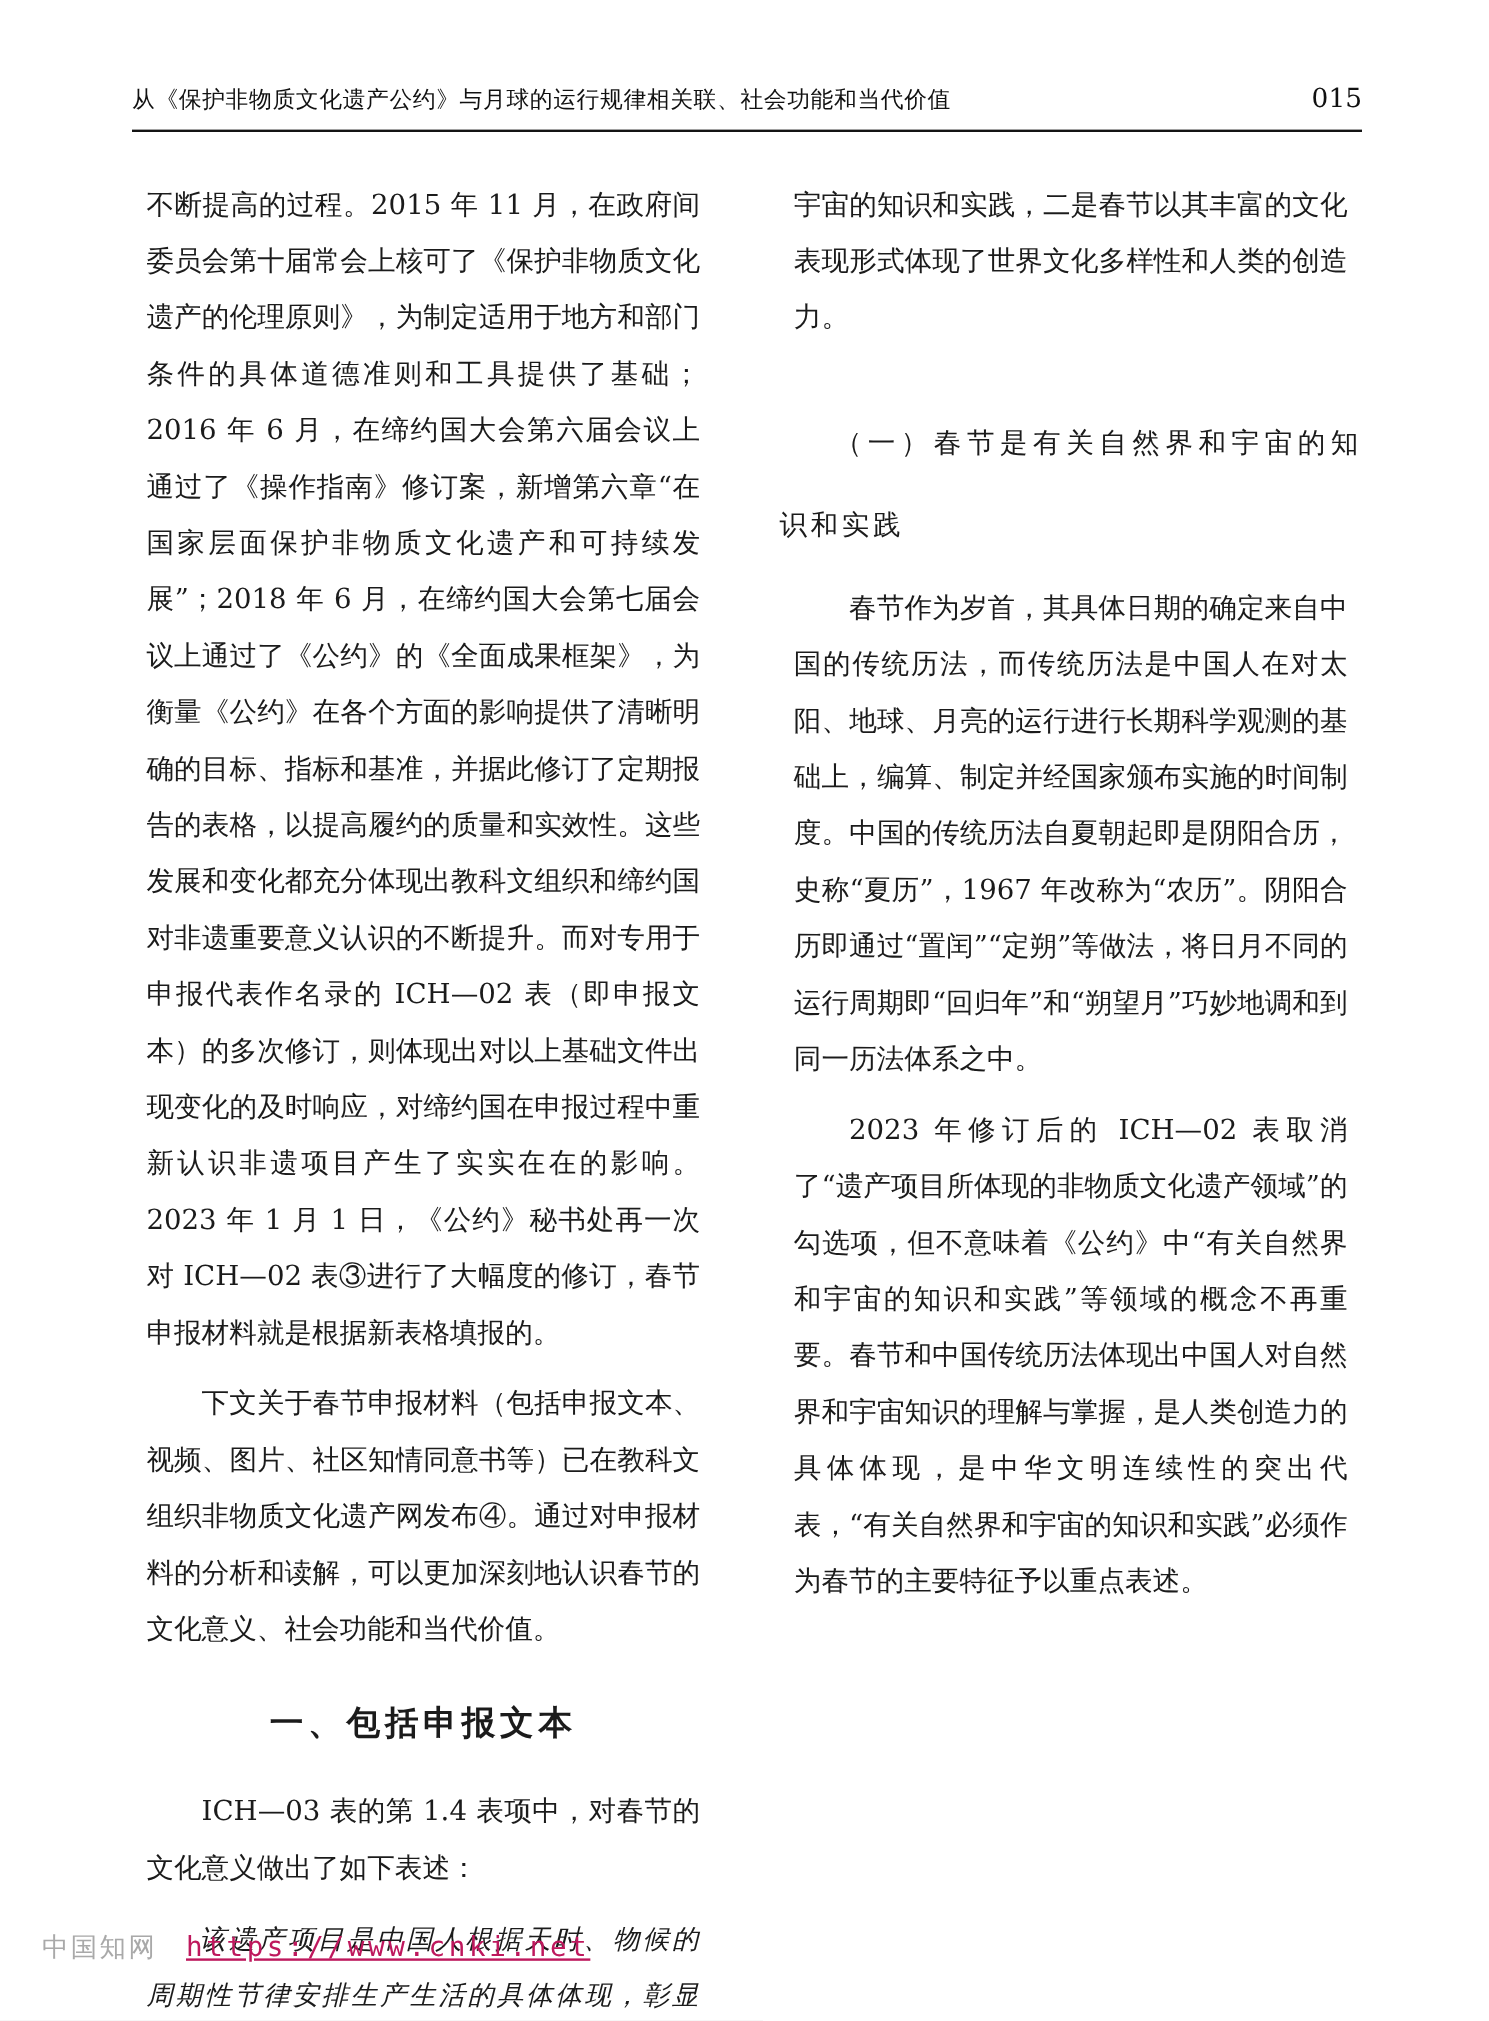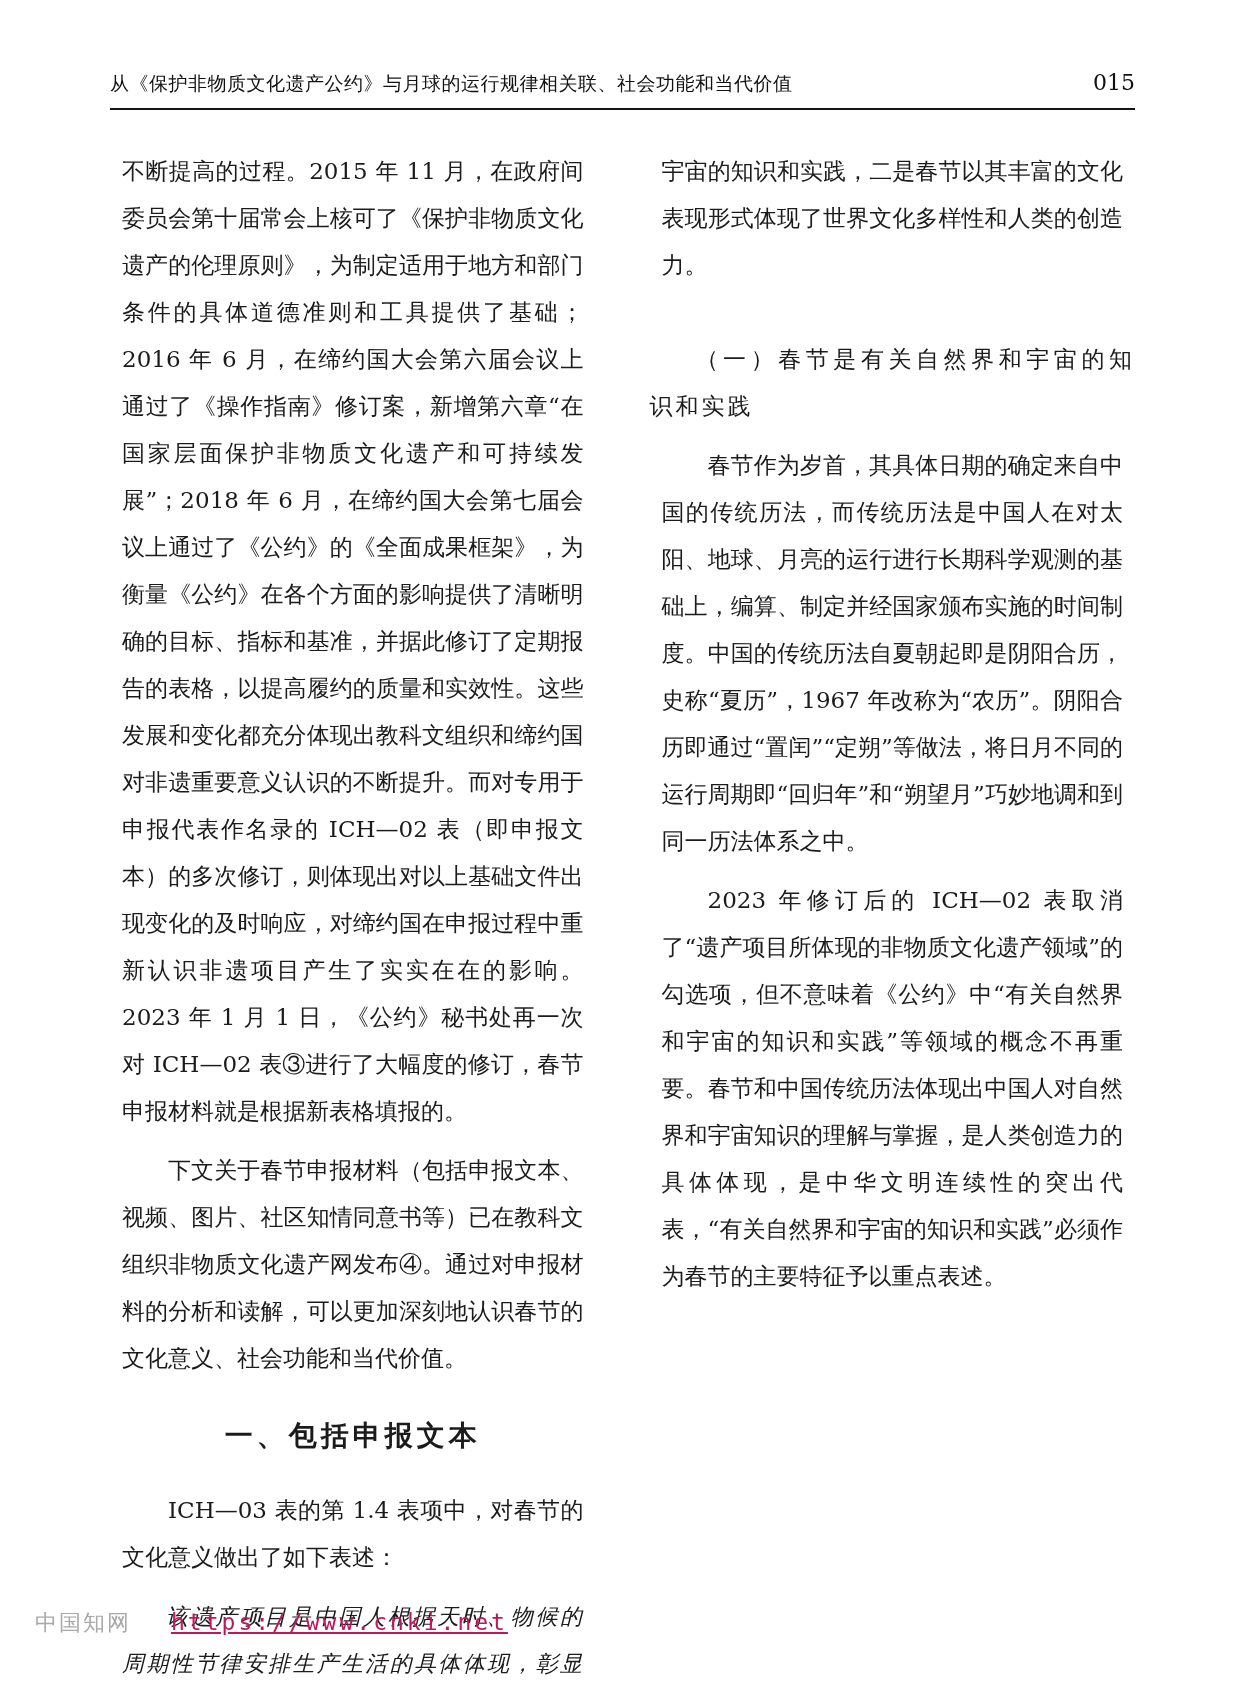--- a/index.html
+++ b/index.html
@@ -38,21 +38,21 @@
   .subsection-heading {
     text-indent:2em; letter-spacing:3px;
     margin:47px 0 0 0;
   }
   .quote {
     font-style:italic; font-size:22px; letter-spacing:1.5px;
     line-height:47px;
   }
   .footer {
     position:absolute; left:35px; bottom:46px;
-    display:flex; align-items:baseline; gap:40px;
+    display:flex; align-items:baseline; gap:24px;
     color:#a9a9a9;
   }
   .site-name { font-size:22px; letter-spacing:2px; }
   .site-url {
     font-family:"DejaVu Sans Mono","Liberation Mono",monospace;
     font-size:23px; letter-spacing:3px; color:#be185d;text-decoration:underline;
   }
 </style>
 </head>
 <body>
@@ -71,21 +71,21 @@
       <p>不断提高的过程。2015 年 11 月，在政府间委员会第十届常会上核可了《保护非物质文化遗产的伦理原则》，为制定适用于地方和部门条件的具体道德准则和工具提供了基础；2016 年 6 月，在缔约国大会第六届会议上通过了《操作指南》修订案，新增第六章“在国家层面保护非物质文化遗产和可持续发展”；2018 年 6 月，在缔约国大会第七届会议上通过了《公约》的《全面成果框架》，为衡量《公约》在各个方面的影响提供了清晰明确的目标、指标和基准，并据此修订了定期报告的表格，以提高履约的质量和实效性。这些发展和变化都充分体现出教科文组织和缔约国对非遗重要意义认识的不断提升。而对专用于申报代表作名录的 ICH—02 表（即申报文本）的多次修订，则体现出对以上基础文件出现变化的及时响应，对缔约国在申报过程中重新认识非遗项目产生了实实在在的影响。2023 年 1 月 1 日，《公约》秘书处再一次对 ICH—02 表③进行了大幅度的修订，春节申报材料就是根据新表格填报的。</p>
       <p class="indent">下文关于春节申报材料（包括申报文本、视频、图片、社区知情同意书等）已在教科文组织非物质文化遗产网发布④。通过对申报材料的分析和读解，可以更加深刻地认识春节的文化意义、社会功能和当代价值。</p>
       <h2 class="section-heading">一、包括申报文本</h2>
       <p class="indent">ICH—03 表的第 1.4 表项中，对春节的文化意义做出了如下表述：</p>
       <p class="indent quote">该遗产项目是中国人根据天时、物候的周期性节律安排生产生活的具体体现，彰显了人与自然和谐共生的理念。形式多样的实践在延续文化传统的同时，不断激发文化创造力，为人们追求美好生活赋予持久的精神力量。⑤</p>
 
     </div>
 
     <div class="col">
       <p>宇宙的知识和实践，二是春节以其丰富的文化表现形式体现了世界文化多样性和人类的创造力。</p>
-      <h3 class="subsection-heading" style="font-size:23px; font-weight:normal; line-height:47px;">（一）春节是有关自然界和宇宙的知识和实践</h3>
+      <h3 class="subsection-heading" style="font-size:23px; font-weight:normal; line-height:68px;">（一）春节是有关自然界和宇宙的知识和实践</h3>
       <p class="indent">春节作为岁首，其具体日期的确定来自中国的传统历法，而传统历法是中国人在对太阳、地球、月亮的运行进行长期科学观测的基础上，编算、制定并经国家颁布实施的时间制度。中国的传统历法自夏朝起即是阴阳合历，史称“夏历”，1967 年改称为“农历”。阴阳合历即通过“置闰”“定朔”等做法，将日月不同的运行周期即“回归年”和“朔望月”巧妙地调和到同一历法体系之中。</p>
       <p class="indent">2023 年修订后的 ICH—02 表取消了“遗产项目所体现的非物质文化遗产领域”的勾选项，但不意味着《公约》中“有关自然界和宇宙的知识和实践”等领域的概念不再重要。春节和中国传统历法体现出中国人对自然界和宇宙知识的理解与掌握，是人类创造力的具体体现，是中华文明连续性的突出代表，“有关自然界和宇宙的知识和实践”必须作为春节的主要特征予以重点表述。</p>
 
     </div>
 
   </div>
 
   <div class="footer">
     <span class="site-name">中国知网</span>
     <span class="site-url">https://www.cnki.net</span>

